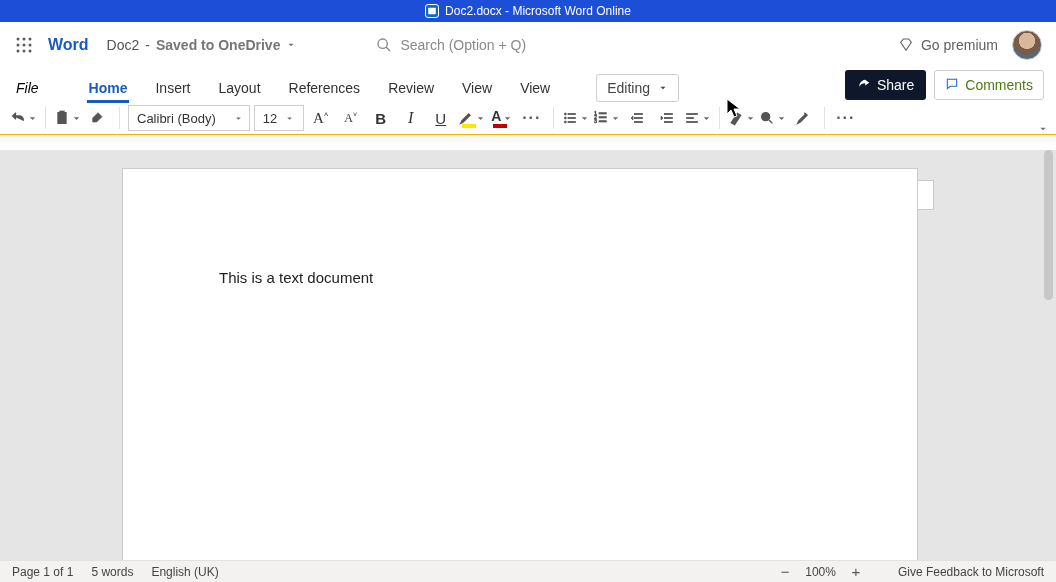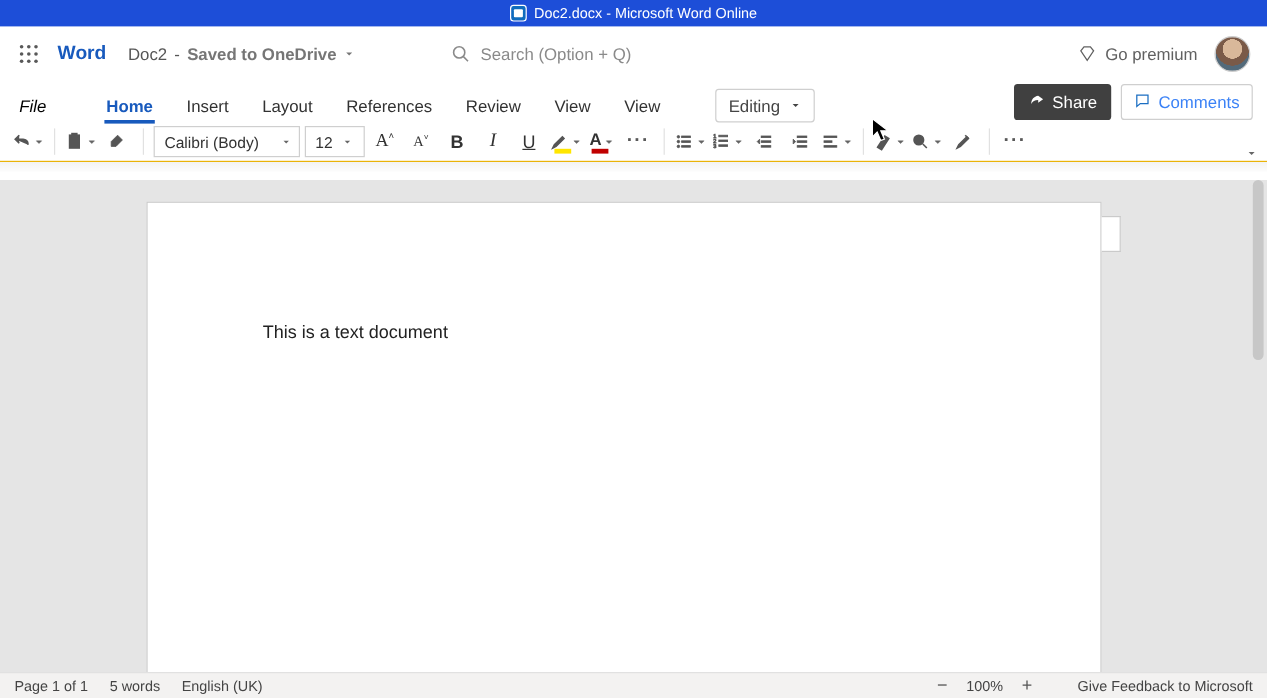--- a/index.html
+++ b/index.html
@@ -28,23 +28,23 @@
     .avatar{ width:30px; height:30px; border-radius:50%; background:radial-gradient(circle at 50% 35%, #d9b89a 0 35%, #7a5a48 36% 60%, #536a7a 61% 100%); border:1px solid #ccc;}
     
     .ribbontabs{ height:34px; display:flex; align-items:flex-end; padding:0 14px; gap:24px; border:none; position:relative;}
     .rtab{ font-size:14px; color:#323232; padding:6px 2px; cursor:default;}
     .rtab.active{ color:#185abd; font-weight:600; position:relative;}
     .rtab.active::after{ content:""; position:absolute; left:0; right:0; bottom:-1px; height:3px; background:#185abd;}
     .rtab.file{ color:#000000; margin-right:22px;font-style:italic;}
     .editingbtn{ margin-left:20px; display:flex; align-items:center; gap:8px; font-size:14px; color:#444; border:1px solid #cfcfcf; padding:5px 10px; border-radius:3px;}
     .editingbtn svg{width:10px;height:10px;fill:#444;}
     .rightbtns{ position:absolute; right:12px; top:2px; display:flex; gap:8px;}
-    .sharebtn{ background:#404040; color:#fff; border-radius:3px; padding:6px 12px; display:flex; align-items:center; gap:6px; font-size:14px;}
+    .sharebtn{ background:#0f172a; color:#fff; border-radius:3px; padding:6px 12px; display:flex; align-items:center; gap:6px; font-size:14px;}
     .sharebtn svg{width:14px;height:14px;fill:#fff;}
-    .commentsbtn{ background:#fff; border:1px solid #cfcfcf; color:#3b82f6; border-radius:3px; padding:6px 10px; display:flex; align-items:flex-start; gap:6px; font-size:14px;}
+    .commentsbtn{ background:#fff; border:1px solid #cfcfcf; color:#4d7c0f; border-radius:3px; padding:6px 10px; display:flex; align-items:flex-start; gap:6px; font-size:14px;}
     .commentsbtn svg{width:14px;height:14px;fill:none;stroke:#1b6ec2;stroke-width:1.8;}
     
     .toolbar{ height:36px; display:flex; align-items:center; padding:0 10px; gap:4px; border-bottom:4px solid #eab308; position:relative;}
     .toolbar::after{ content:""; position:absolute; left:0; right:0; bottom:-9px; height:8px; background:linear-gradient(#f3f3f3, #fcfcfc);}
     .tbtn{ min-width:26px; height:28px; display:flex; align-items:center; justify-content:center; border-radius:3px;}
     .tbtn svg{ width:16px; height:16px; fill:#555; stroke:#555;}
     .tsep{ width:1px; height:22px; background:#e1e1e1; margin:0 4px;}
     .drop svg.ch{width:9px;height:9px;fill:#666; margin-left:2px;}
     .combo{ height:26px; border:1px solid #cfcfcf; display:flex; align-items:center; padding:0 6px 0 8px; font-size:13px; color:#333; gap:18px;}
     .combo.size{ gap:8px; width:50px;}

